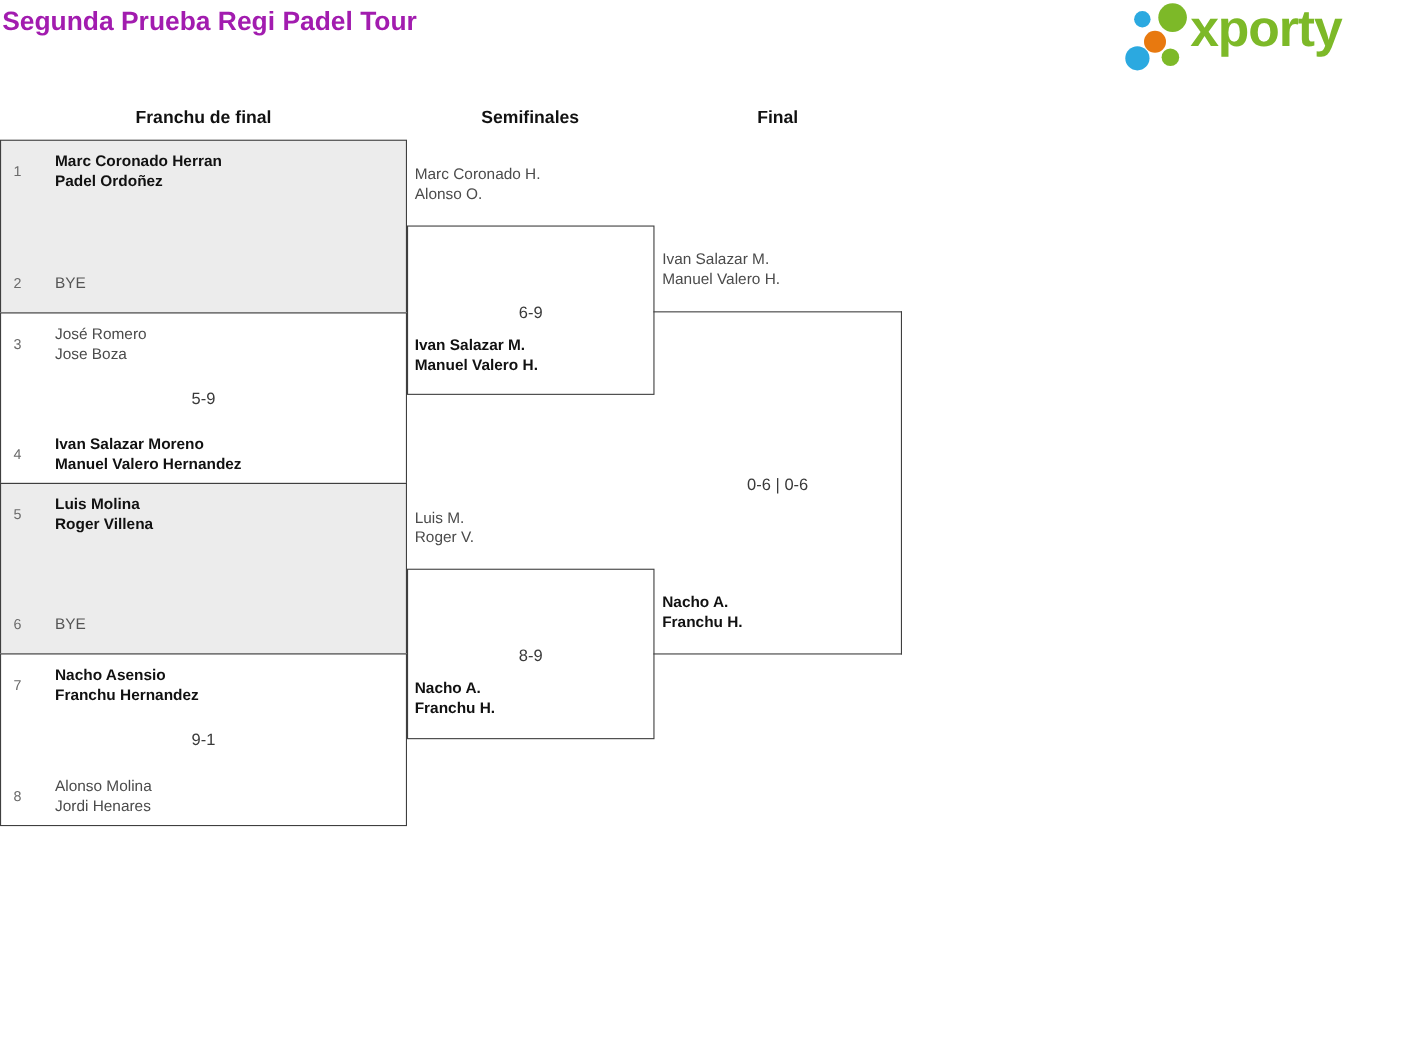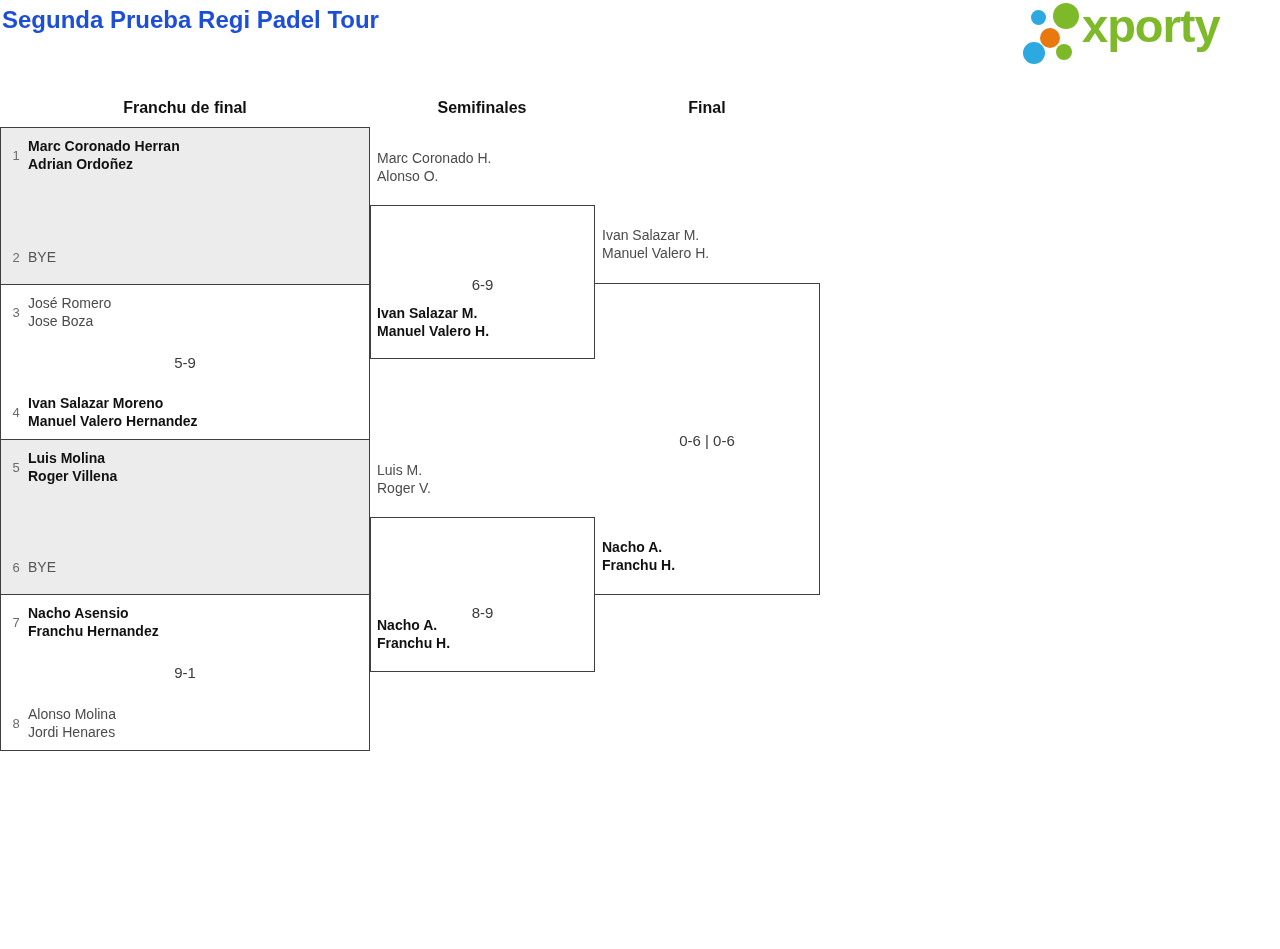--- a/index.html
+++ b/index.html
@@ -16,21 +16,21 @@
   
   .title-block {
     position: absolute;
     left: 2px;
     top: 3px;
   }
   .title-line {
     font-size: 24px;
     line-height: 33px;
     font-weight: 700;
-    color: #1d4ed8;
+    color: #a21caf;
     white-space: nowrap;
   }
 
   .logo {
     position: absolute;
     left: 1020px;
     top: 2px;
     width: 225px;
     height: 66px;
     cursor: pointer;
@@ -89,20 +89,21 @@
     color: #6b6b6b;
     flex: none;
   }
   .names {
     min-height: 36px;
     display: flex;
     flex-direction: column;
     justify-content: center;
     font-size: 14px;
     line-height: 18px;
+    margin-left: 22px;
   }
   .names div { white-space: nowrap; }
   .winner { font-weight: 700; color: #111; }
   .loser  { font-weight: 400; color: #4b4b4b; }
   .bye    { font-weight: 400; color: #555; }
 
   .score-row {
     flex: 1;
     display: flex;
     align-items: center;
@@ -145,21 +146,21 @@
     position: absolute;
     text-align: center;
     font-size: 15px;
     color: #3a3a3a;
     margin-top: 40px;
   }
   .sf1-team1 { left: 377px; top: 149px; }
   .sf1-score { left: 370px; top: 236px; width: 225px; }
   .sf1-team2 { left: 377px; top: 304px; }
   .sf2-team1 { left: 377px; top: 461px; }
-  .sf2-score { left: 370px; top: 564px; width: 225px; }
+  .sf2-score { left: 370px; top: 548px; width: 225px; }
   .sf2-team2 { left: 377px; top: 616px; }
   .fin-team1 { left: 602px; top: 226px; }
   .fin-score { left: 594px; top: 392px; width: 226px; }
   .fin-team2 { left: 602px; top: 538px; }
 </style>
 </head>
 <body>
 
 <div class="page">
 
@@ -178,21 +179,21 @@
 
   <div class="round-header rh-qf">Franchu de final</div>
   <div class="round-header rh-sf">Semifinales</div>
   <div class="round-header rh-fin">Final</div>
 
   <div class="qf-box qf-1">
     <div class="team">
       <span class="seed">1</span>
       <div class="names winner">
         <div>Marc Coronado Herran</div>
-        <div>Adrian Ordoñez</div>
+        <div>Padel Ordoñez</div>
       </div>
     </div>
     <div class="score-row"></div>
     <div class="team">
       <span class="seed">2</span>
       <div class="names bye">
         <div>BYE</div>
       </div>
     </div>
   </div>

